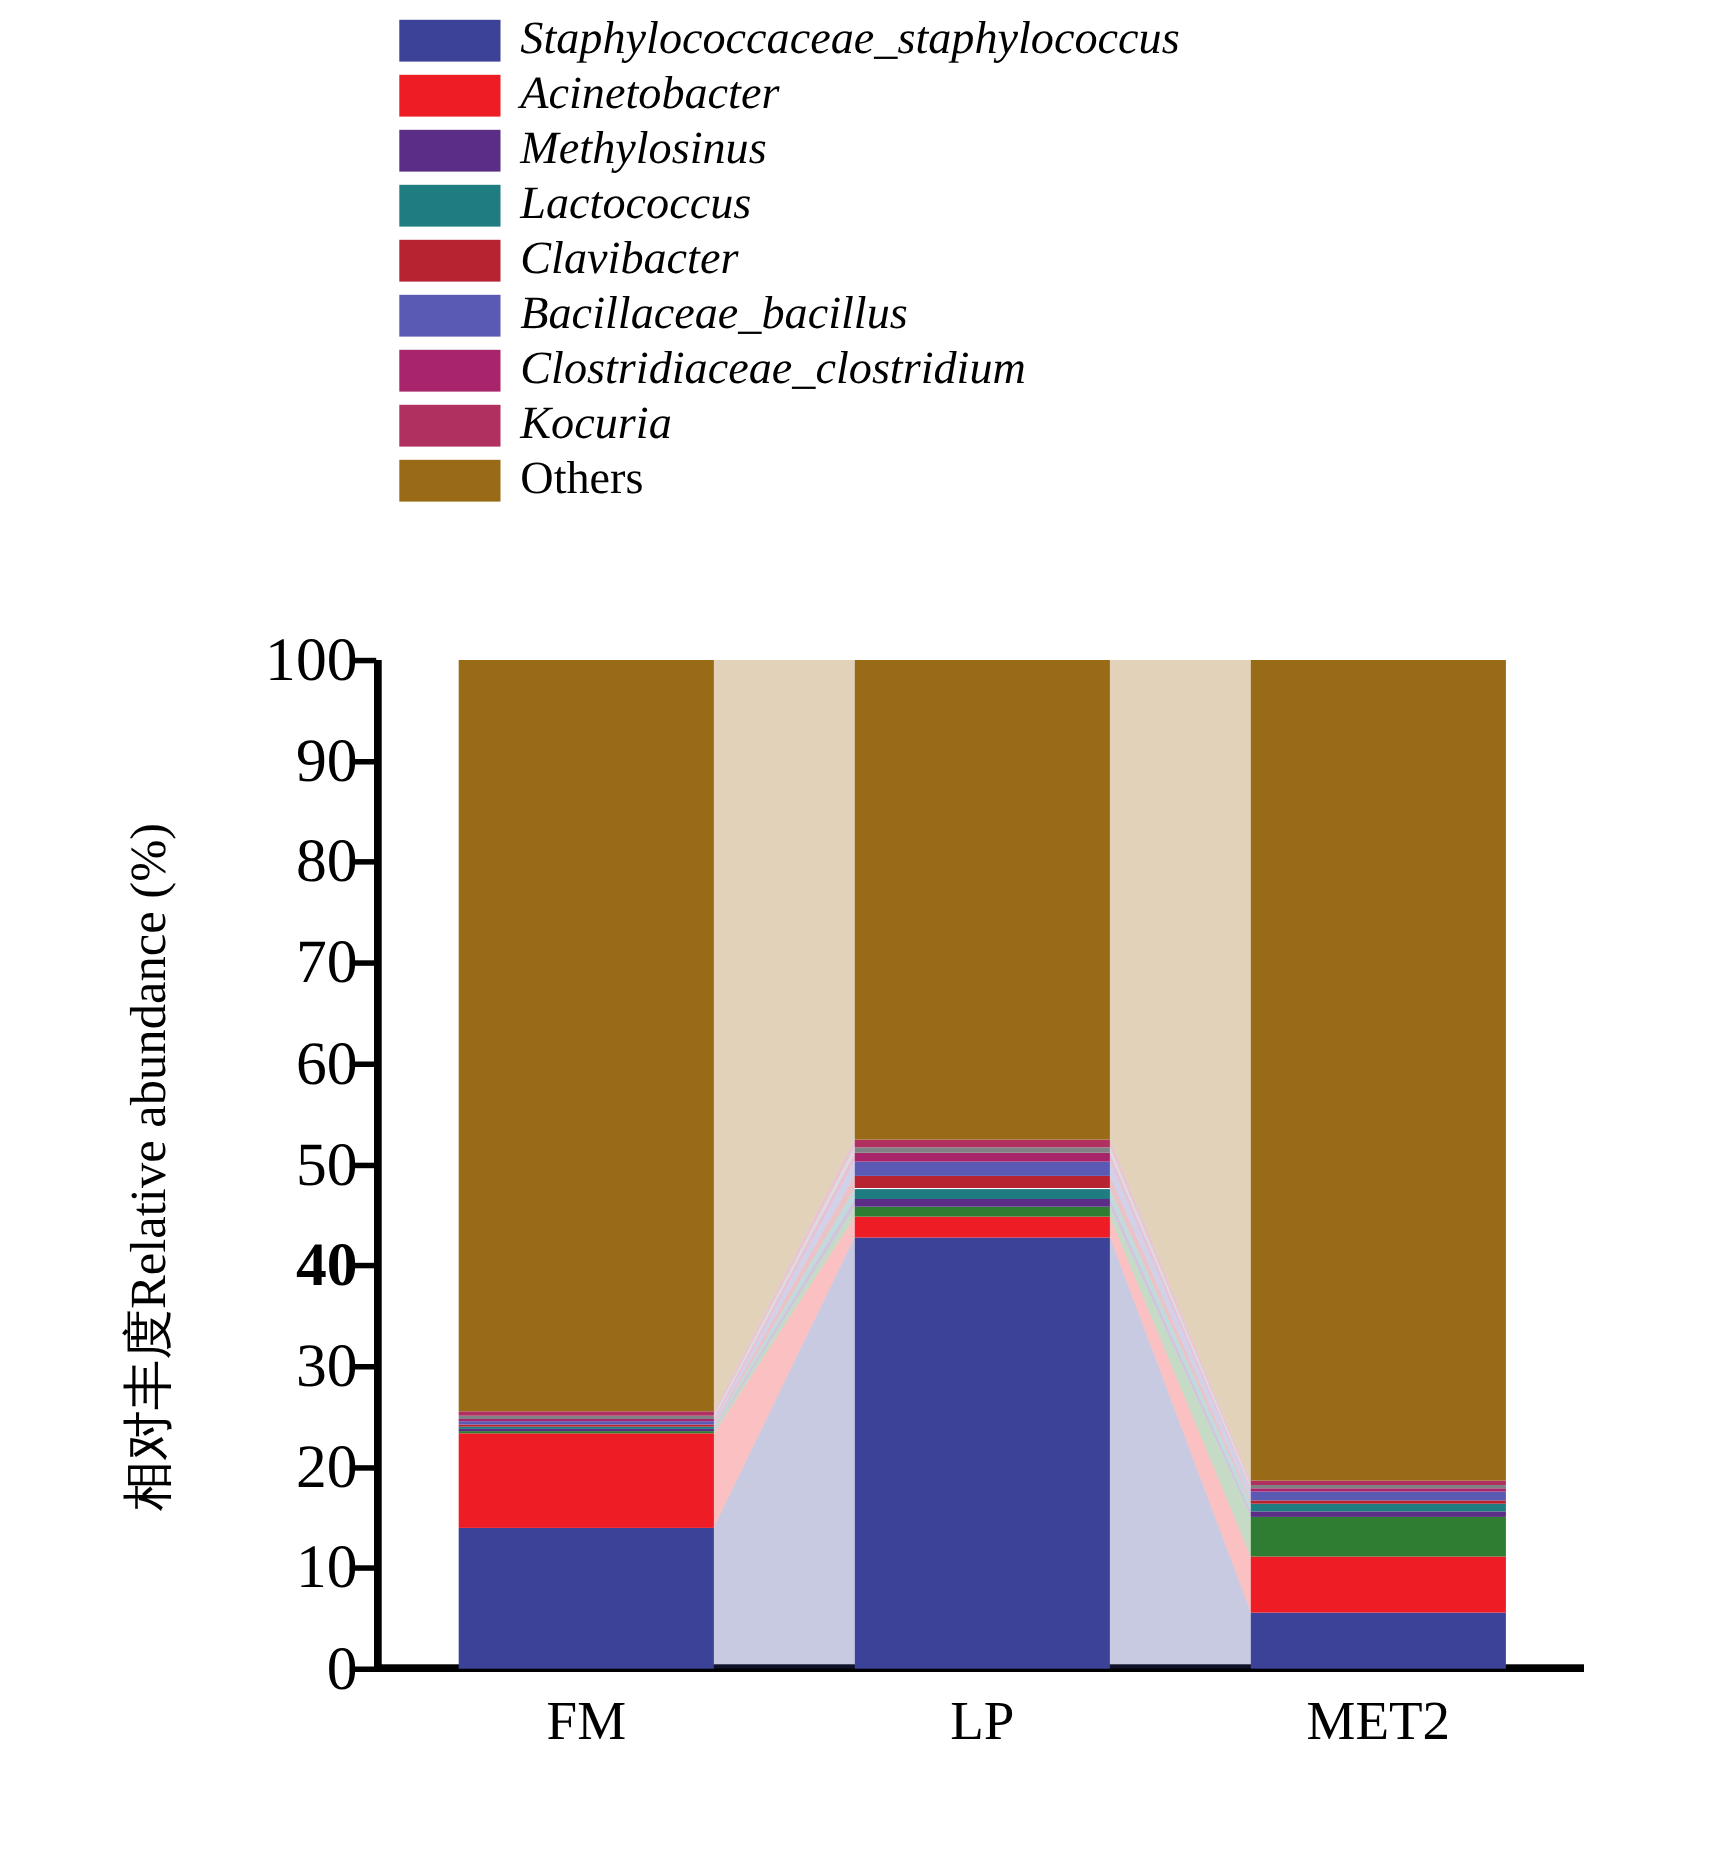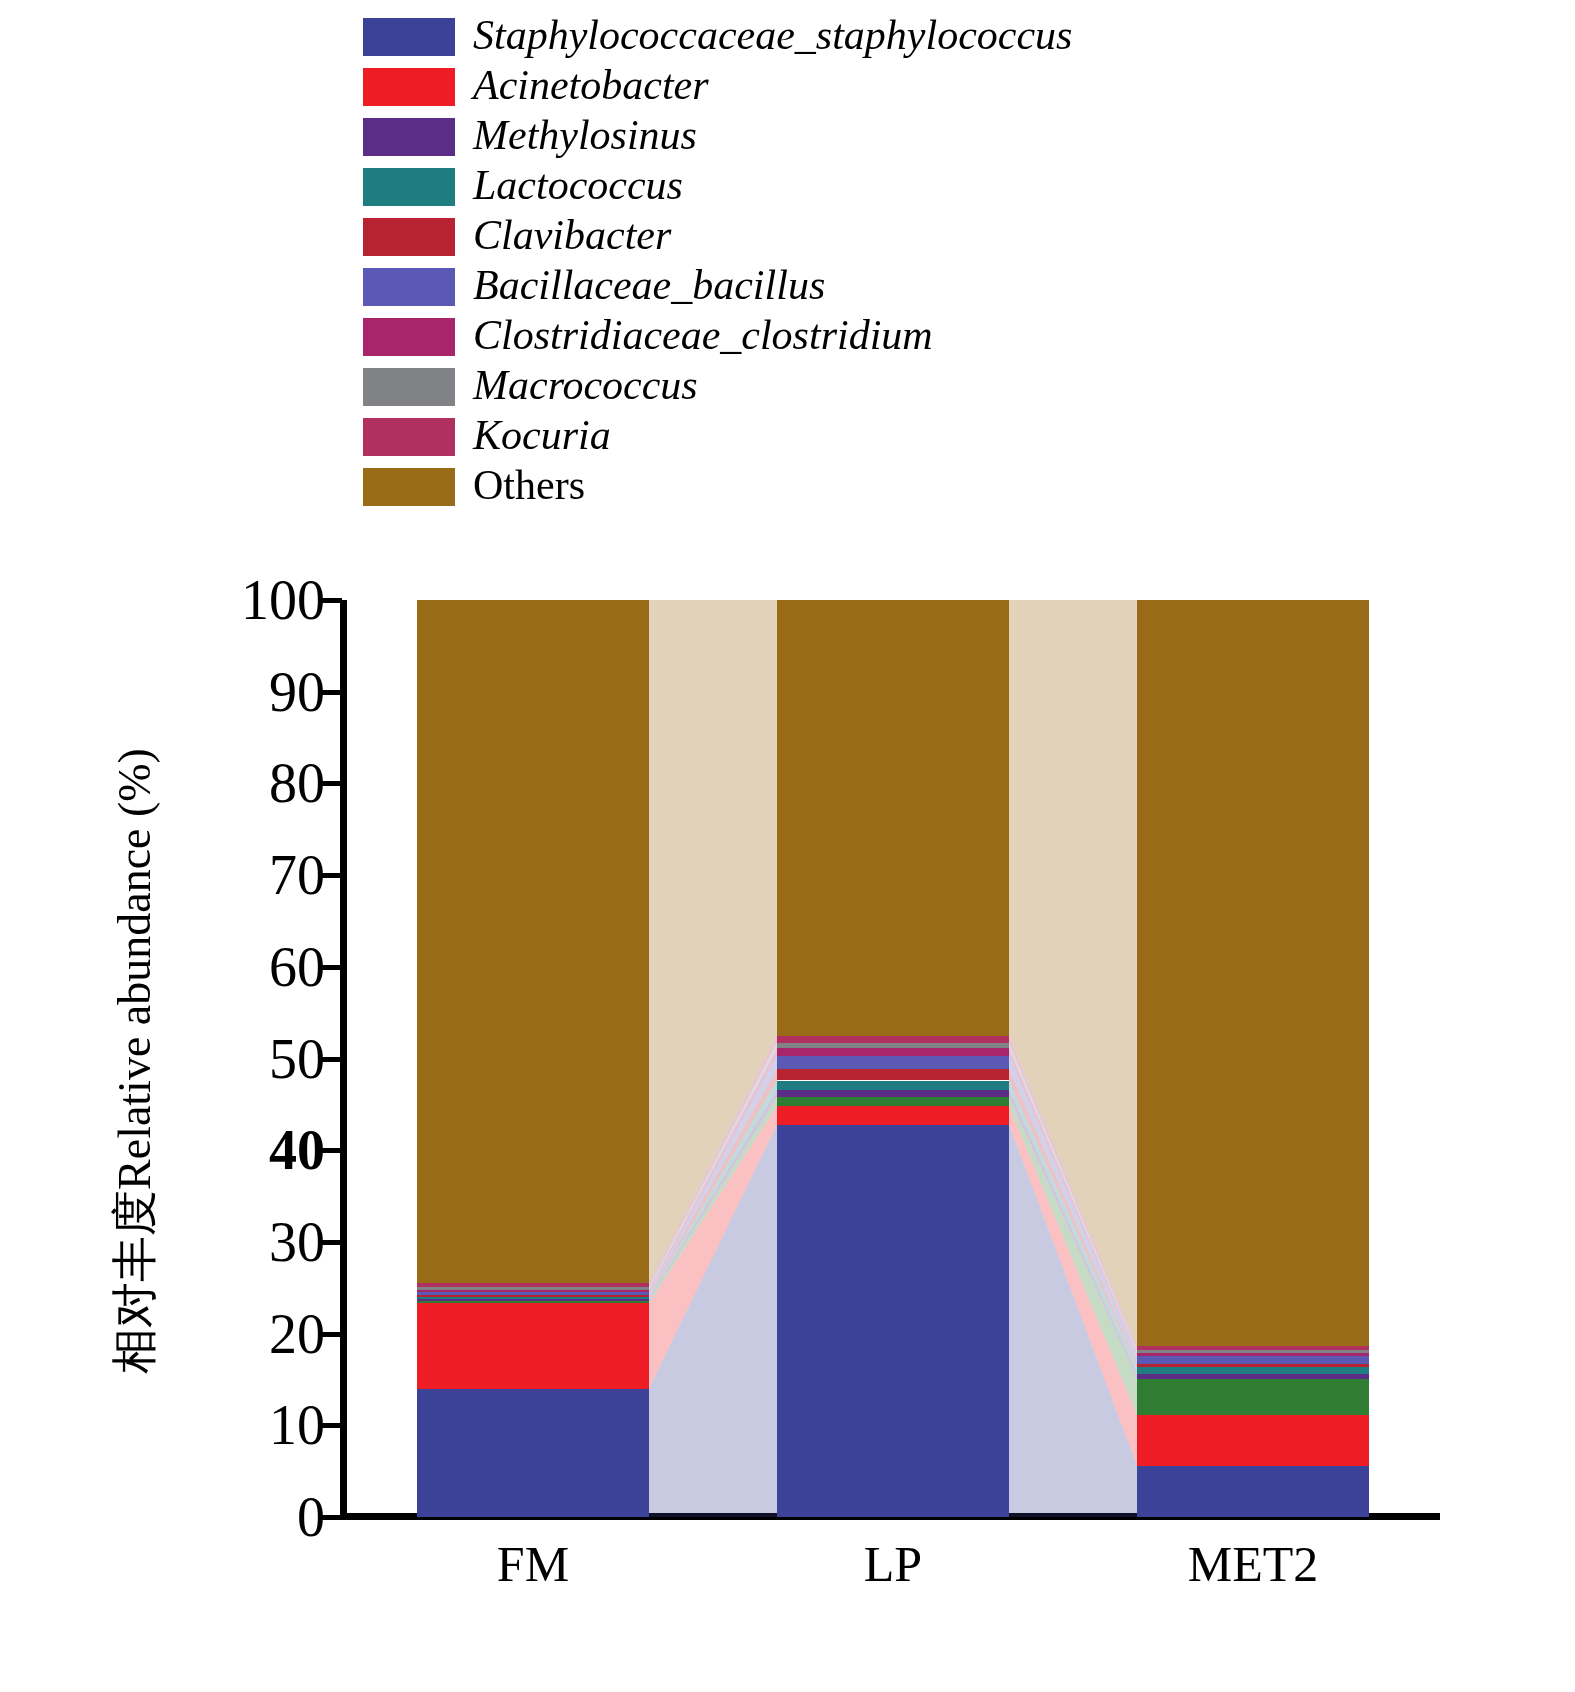--- a/index.html
+++ b/index.html
@@ -158,24 +158,20 @@
     <span class="legend-swatch" style="background:#b72330"></span>
     <span class="legend-label italic">Clavibacter</span>
   </div>
   <div class="legend-row">
     <span class="legend-swatch" style="background:#5a5ab5"></span>
     <span class="legend-label italic">Bacillaceae_bacillus</span>
   </div>
   <div class="legend-row">
     <span class="legend-swatch" style="background:#a8246b"></span>
     <span class="legend-label italic">Clostridiaceae_clostridium</span>
-  </div>
-  <div class="legend-row">
-    <span class="legend-swatch" style="background:#808285"></span>
-    <span class="legend-label italic">Macrococcus</span>
   </div>
   <div class="legend-row">
     <span class="legend-swatch" style="background:#b03060"></span>
     <span class="legend-label italic">Kocuria</span>
   </div>
   <div class="legend-row">
     <span class="legend-swatch" style="background:#9a6b16"></span>
     <span class="legend-label">Others</span>
   </div>
 </div>

